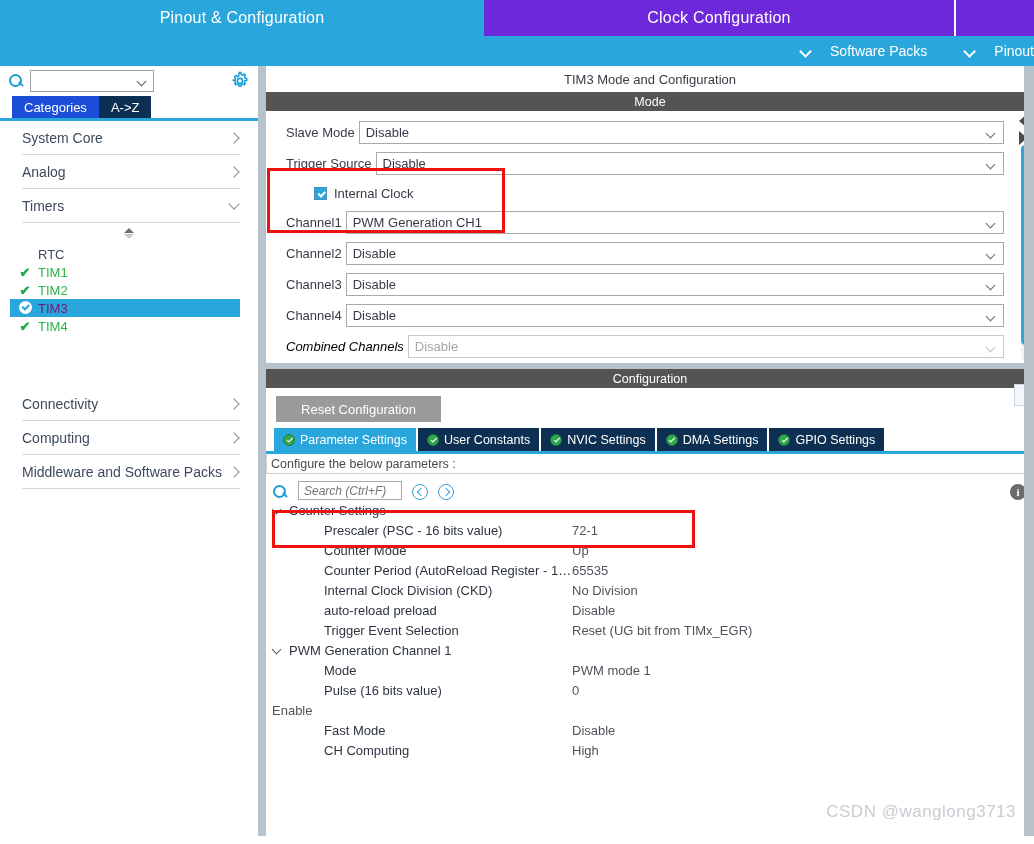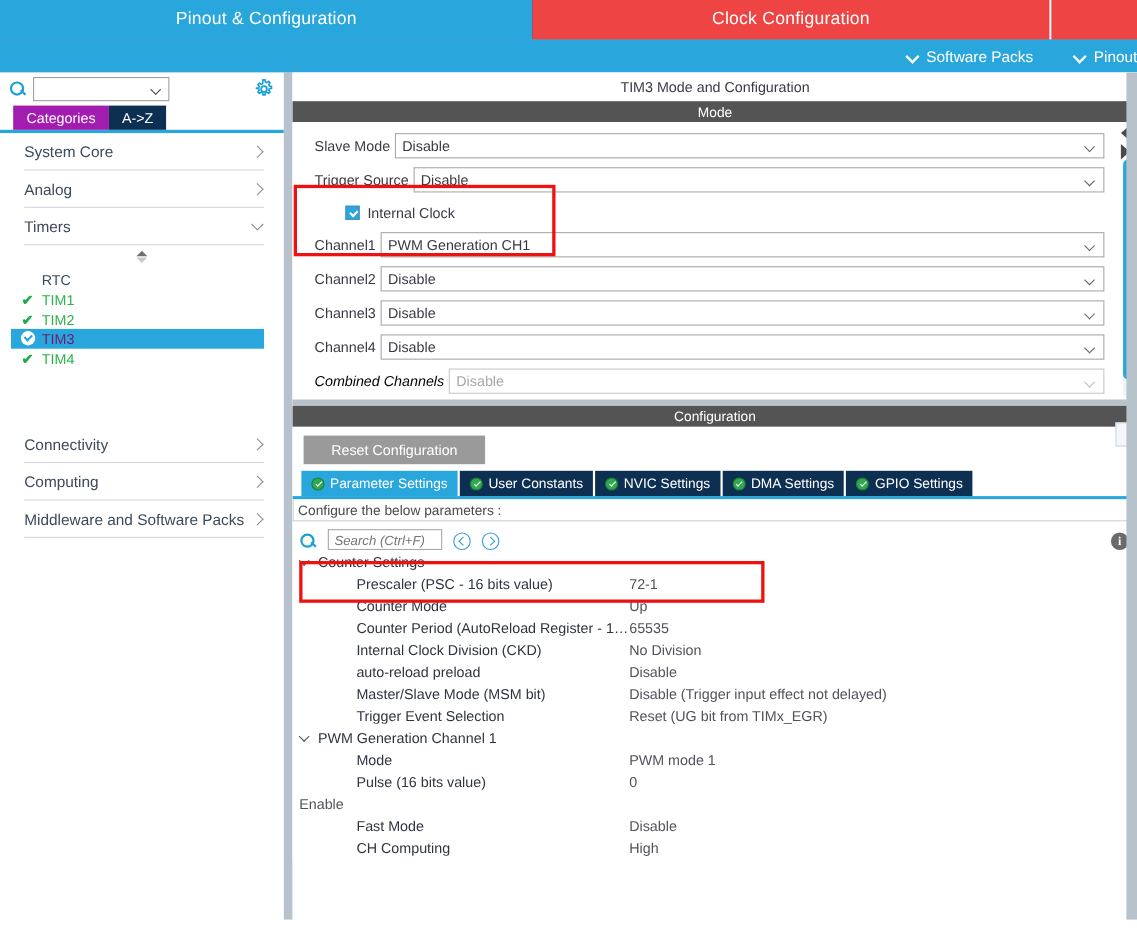--- a/index.html
+++ b/index.html
@@ -12,28 +12,28 @@
     font-size: 13px;
     color: #3a3a46;
   }
   #app { position: relative; width: 1034px; height: 844px; }
 
   
   .topbar { position:absolute; left:0; top:0; width:1034px; height:36px; background:#1a4a7a; display:flex; }
   .top-tab { height:36px; display:flex; align-items:center; justify-content:center;
              color:#ffffff; font-size:16px; letter-spacing:.2px; }
   .top-tab.active { background:#29a7dd; color:#ffffff; }
-  .top-tab.inactive { background:#ef4444;text-align:right; }
+  .top-tab.inactive { background:#6d28d9;text-align:right; }
   .tab-pinout-config { width:484px; }
   .tab-clock-config  { width:472px; border-right:2px solid #ffffff; }
   .tab-extra { flex:1; background:#0d2f52; }
 
   .subbar { position:absolute; left:0; top:36px; width:1034px; height:30px; background:#29a7dd;
             display:flex; align-items:center; justify-content:flex-end; }
-  .subbar-item { color:#ffffff; font-size:14px; display:flex; align-items:center; gap:6px; margin-right:38px; cursor:pointer; }
+  .subbar-item { color:#ffffff; font-size:14px; display:flex; align-items:center; gap:18px; margin-right:38px; cursor:pointer; }
   .subbar-item:last-child { margin-right:0; }
   .chev { display:inline-block; width:11px; height:11px; position:relative; }
   .chev::before { content:""; position:absolute; left:0; top:1px; width:7px; height:7px;
                   border-right:2px solid #fff; border-bottom:2px solid #fff; transform:rotate(45deg); }
 
   
   .left-panel { position:absolute; left:0; top:66px; width:258px; height:778px; background:#ffffff; }
   .search-row { height:30px; display:flex; align-items:center; padding:0 8px; gap:6px; }
   .mag { width:16px; height:16px; position:relative; flex:none; }
   .mag::before { content:""; position:absolute; left:1px; top:1px; width:9px; height:9px;
@@ -44,21 +44,21 @@
                   position:relative; display:flex; align-items:center; padding:0 4px; }
   .search-combo input { border:0; outline:0; width:100%; font-size:12px; font-family:"Liberation Sans",sans-serif; background:transparent; }
   .combo-arrow { position:absolute; right:6px; top:7px; width:9px; height:9px; }
   .combo-arrow::before { content:""; position:absolute; left:0; top:0; width:6px; height:6px;
                          border-right:1.6px solid #555; border-bottom:1.6px solid #555; transform:rotate(45deg); }
   .gear { margin-left:auto; width:20px; height:20px; position:relative; cursor:pointer; }
   .gear svg { display:block; }
 
   .cat-tabs { display:flex; align-items:flex-end; height:22px; padding-left:12px; }
   .cat-tab { height:22px; padding:0 12px; display:flex; align-items:center; font-size:13px; }
-  .cat-tab.sel { background:#a21caf; color:#fff; }
+  .cat-tab.sel { background:#1d4ed8; color:#fff; }
   .cat-tab.unsel { background:#0d2f52; color:#ffffff; }
   .cat-underline { height:3px; background:#29a7dd; margin:0 0 0 0; width:258px; }
 
   .tree { padding:0 0 0 0; }
   .cat-row { display:flex; align-items:center; height:34px; margin:0 18px 0 22px;
              border-bottom:1px solid #d7d7d7; font-size:14px; color:#3c4a5c; cursor:pointer; }
   .cat-row .lbl { flex:1; }
   .arr { width:12px; height:12px; position:relative; }
   .arr.right::before { content:""; position:absolute; left:2px; top:2px; width:7px; height:7px;
                        border-right:1.6px solid #8d8d8d; border-top:1.6px solid #8d8d8d; transform:rotate(45deg); }
@@ -463,24 +463,20 @@
         <div class="prow">
           <span class="pk">Internal Clock Division (CKD)</span>
           <span class="pv">No Division</span>
         </div>
         <div class="prow">
           <span class="pk">auto-reload preload</span>
           <span class="pv">Disable</span>
         </div>
 
         <div class="prow">
-          <span class="pk">Master/Slave Mode (MSM bit)</span>
-          <span class="pv">Disable (Trigger input effect not delayed)</span>
-        </div>
-        <div class="prow">
           <span class="pk">Trigger Event Selection</span>
           <span class="pv">Reset (UG bit from TIMx_EGR)</span>
         </div>
 
         <div class="pgroup">
           <span class="tw"></span>
           <span>PWM Generation Channel 1</span>
         </div>
         <div class="prow">
           <span class="pk">Mode</span>
@@ -504,15 +500,16 @@
 
       </div>
     </div>
   </div>
 
   <div class="right-gutter"></div>
 
   <div class="redbox" id="redbox1"></div>
   <div class="redbox" id="redbox2"></div>
 
+  <div class="watermark">CSDN @wanglong3713</div>
   <div class="bottom-strip"></div>
 
 </div>
 
 </body></html>

